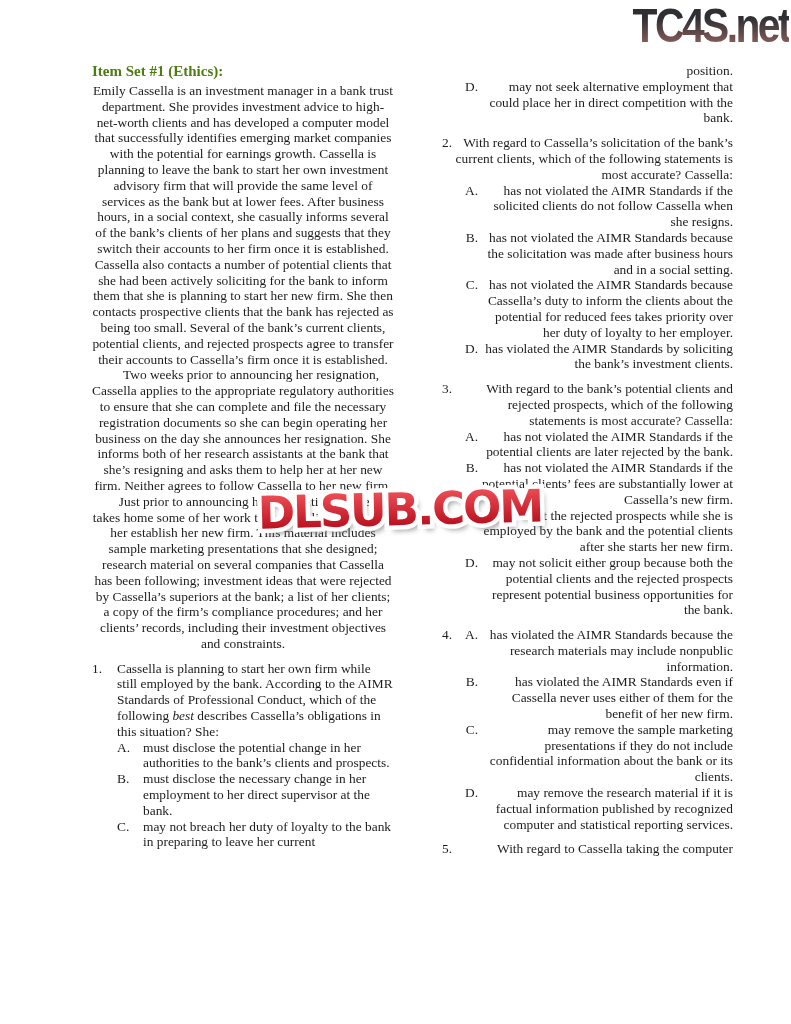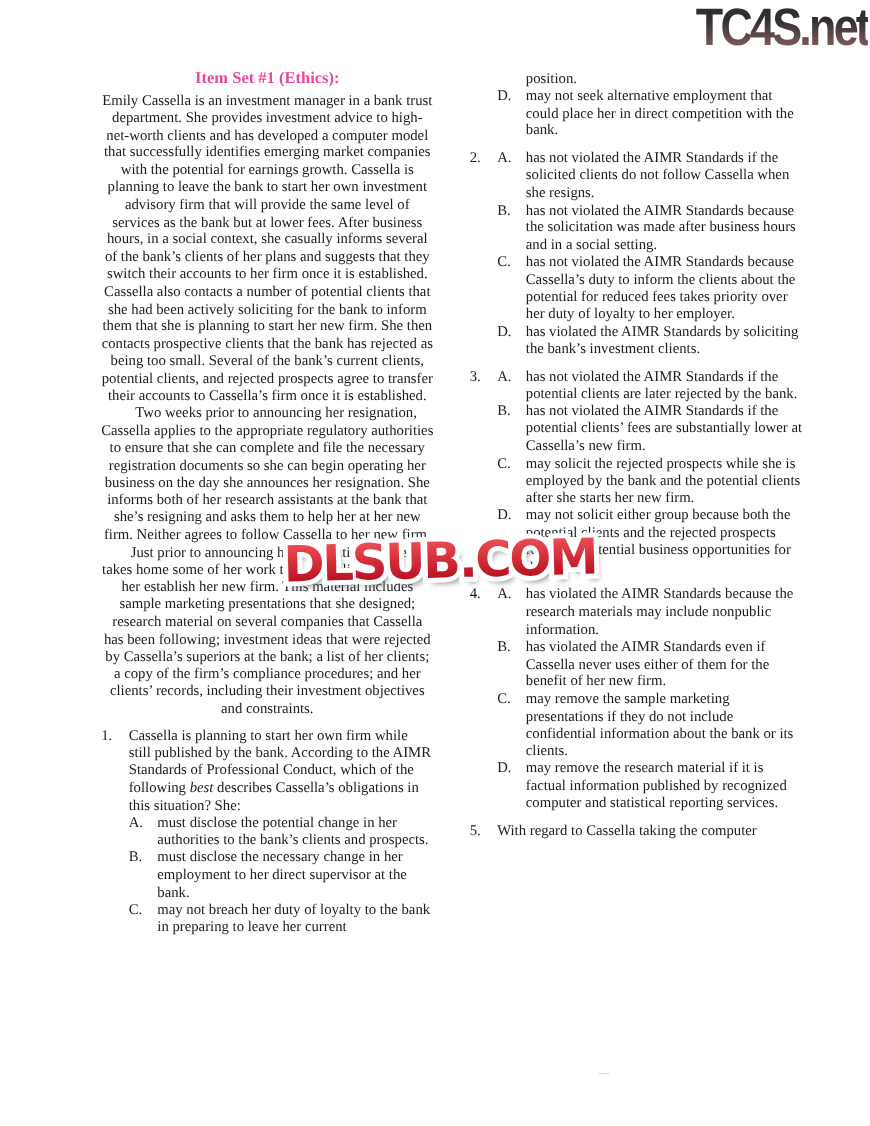--- a/index.html
+++ b/index.html
@@ -3,25 +3,25 @@
 <meta charset="utf-8">
 <style>
   html,body { margin:0; padding:0; background:#ffffff; }
   .page {
     position:relative; width:791px; height:976px; overflow:hidden;
     background:#ffffff; font-family:"Liberation Serif", serif;
     color:#1c1c1c;
   }
   .col { position:absolute; top:63px; font-size:13.4px; line-height:15.8px; text-align:left; }
   .col-left  { left:92px;  width:302px; }
-  .col-right { left:427px; width:306px; }
+  .col-right { left:427px; width:306px;text-align:right; }
 
   .heading {
-    font-weight:bold; font-size:15px; color:#ec4899;
-    margin:0 0 3px 0; line-height:17px;text-align:center;
+    font-weight:bold; font-size:15px; color:#4d7c0f;
+    margin:0 0 3px 0; line-height:17px;
   }
   .para { margin:0;text-align:center; }
   .indent { text-indent:16px; }
 
   .question { display:flex; margin-top:9px; }
   .qnum { width:25px; flex:none; }
   .qbody { flex:1; }
   .option { display:flex; }
   .olet { width:26px; flex:none; }
   .otext { flex:1; }
@@ -87,21 +87,21 @@
   <div class="col col-left">
     <div class="heading">Item Set #1 (Ethics):</div>
 
     <p class="para">Emily Cassella is an investment manager in a bank trust department. She provides investment advice to high-net-worth clients and has developed a computer model that successfully identifies emerging market companies with the potential for earnings growth. Cassella is planning to leave the bank to start her own investment advisory firm that will provide the same level of services as the bank but at lower fees. After business hours, in a social context, she casually informs several of the bank’s clients of her plans and suggests that they switch their accounts to her firm once it is established. Cassella also contacts a number of potential clients that she had been actively soliciting for the bank to inform them that she is planning to start her new firm. She then contacts prospective clients that the bank has rejected as being too small. Several of the bank’s current clients, potential clients, and rejected prospects agree to transfer their accounts to Cassella’s firm once it is established.</p>
     <p class="para indent">Two weeks prior to announcing her resignation, Cassella applies to the appropriate regulatory authorities to ensure that she can complete and file the necessary registration documents so she can begin operating her business on the day she announces her resignation. She informs both of her research assistants at the bank that she’s resigning and asks them to help her at her new firm. Neither agrees to follow Cassella to her new firm.</p>
     <p class="para indent">Just prior to announcing her resignation, Cassella takes home some of her work that she believes will help her establish her new firm. This material includes sample marketing presentations that she designed; research material on several companies that Cassella has been following; investment ideas that were rejected by Cassella’s superiors at the bank; a list of her clients; a copy of the firm’s compliance procedures; and her clients’ records, including their investment objectives and constraints.</p>
 
     <div class="question">
       <div class="qnum">1.</div>
       <div class="qbody">
-        <div class="qtext"><span>Cassella is planning to start her own firm while still published by the bank. According to the AIMR Standards of Professional Conduct, which of the following </span><i>best</i><span> describes Cassella’s obligations in this situation? She:</span></div>
+        <div class="qtext"><span>Cassella is planning to start her own firm while still employed by the bank. According to the AIMR Standards of Professional Conduct, which of the following </span><i>best</i><span> describes Cassella’s obligations in this situation? She:</span></div>
         <div class="option">
           <div class="olet">A.</div>
           <div class="otext">must disclose the potential change in her authorities to the bank’s clients and prospects.</div>
         </div>
         <div class="option">
           <div class="olet">B.</div>
           <div class="otext">must disclose the necessary change in her employment to her direct supervisor at the bank.</div>
         </div>
         <div class="option">
           <div class="olet">C.</div>
@@ -120,20 +120,21 @@
       </div>
       <div class="option">
         <div class="olet">D.</div>
         <div class="otext">may not seek alternative employment that could place her in direct competition with the bank.</div>
       </div>
     </div>
 
     <div class="question">
       <div class="qnum">2.</div>
       <div class="qbody">
+        <div class="qtext">With regard to Cassella’s solicitation of the bank’s current clients, which of the following statements is most accurate? Cassella:</div>
         <div class="option">
           <div class="olet">A.</div>
           <div class="otext">has not violated the AIMR Standards if the solicited clients do not follow Cassella when she resigns.</div>
         </div>
         <div class="option">
           <div class="olet">B.</div>
           <div class="otext">has not violated the AIMR Standards because the solicitation was made after business hours and in a social setting.</div>
         </div>
         <div class="option">
           <div class="olet">C.</div>
@@ -142,20 +143,21 @@
         <div class="option">
           <div class="olet">D.</div>
           <div class="otext">has violated the AIMR Standards by soliciting the bank’s investment clients.</div>
         </div>
       </div>
     </div>
 
     <div class="question">
       <div class="qnum">3.</div>
       <div class="qbody">
+        <div class="qtext">With regard to the bank’s potential clients and rejected prospects, which of the following statements is most accurate? Cassella:</div>
         <div class="option">
           <div class="olet">A.</div>
           <div class="otext">has not violated the AIMR Standards if the potential clients are later rejected by the bank.</div>
         </div>
         <div class="option">
           <div class="olet">B.</div>
           <div class="otext">has not violated the AIMR Standards if the potential clients’ fees are substantially lower at Cassella’s new firm.</div>
         </div>
         <div class="option">
           <div class="olet">C.</div>

